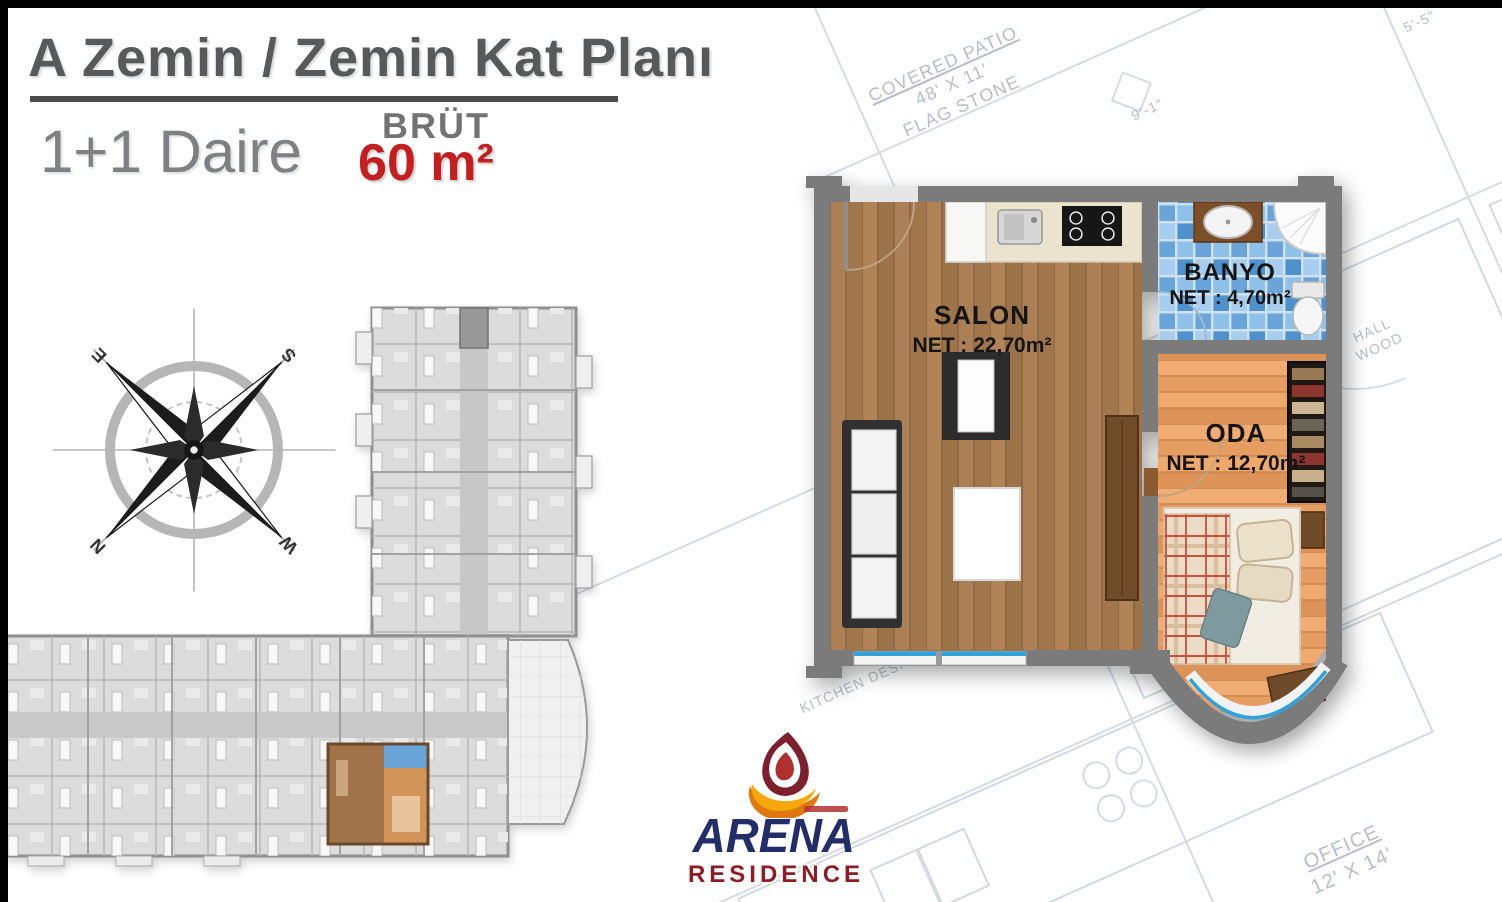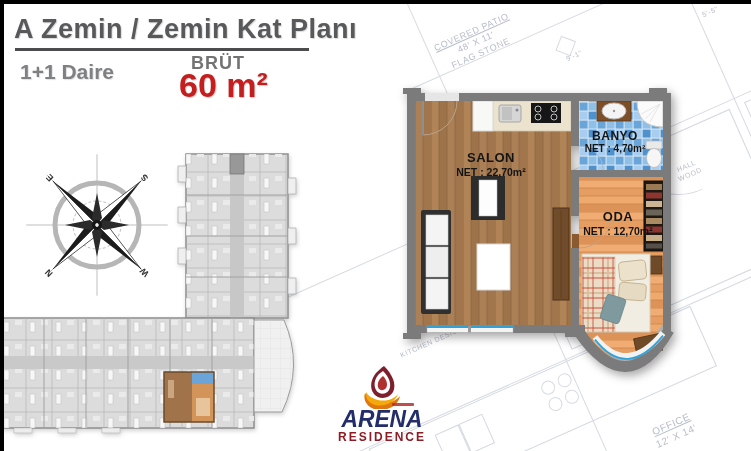--- a/index.html
+++ b/index.html
@@ -21,34 +21,34 @@
   .bp-circ{position:absolute;border:1px solid #ccd2da;border-radius:50%;}
   .bp-text{position:absolute;color:#b7bec9;transform:rotate(-24deg);z-index:1;
     font-size:9px;letter-spacing:.6px;line-height:1.25;text-align:center;white-space:nowrap;}
   .bp-text .u{text-decoration:underline;}
   .bp-text.small{font-size:7px;}
 
   
   .hdr-title{position:absolute;left:14px;top:14px;font-size:27px;font-weight:bold;
     color:#58595b;letter-spacing:.5px;z-index:20;text-shadow:1px 1px 1px rgba(0,0,0,.15);}
   .hdr-rule{position:absolute;left:15px;top:48px;width:294px;height:3px;background:#4c4c4e;z-index:20;}
-  .hdr-unit{position:absolute;left:20px;top:60px;font-size:21px;font-weight:bold;color:#7e8083;z-index:20;
+  .hdr-unit{position:absolute;left:20px;top:60px;font-size:30px;font-weight:normal;color:#7e8083;z-index:20;
     text-shadow:1px 1px 1px rgba(0,0,0,.12);text-align:right;}
   .hdr-brut{position:absolute;left:191px;top:53px;font-size:18px;font-weight:bold;color:#737373;
     letter-spacing:1px;z-index:20;}
-  .hdr-area{position:absolute;left:179px;top:66px;font-size:34px;font-weight:bold;color:#c41e1e;z-index:20;
+  .hdr-area{position:absolute;left:179px;top:66px;font-size:26px;font-weight:bold;color:#c41e1e;z-index:20;
     text-shadow:1px 1px 1px rgba(0,0,0,.2);}
 
   
   .compass{position:absolute;left:22px;top:150px;z-index:4;}
   .overview{position:absolute;left:0px;top:148px;z-index:3;filter:drop-shadow(1px 2px 2px rgba(0,0,0,.18));}
   .plan{position:absolute;left:399px;top:84px;z-index:5;filter:drop-shadow(3px 4px 5px rgba(0,0,0,.35));}
 
   
-  .logo{position:absolute;left:334px;top:365px;width:96px;text-align:center;z-index:6;}
+  .logo{position:absolute;left:344px;top:365px;width:96px;z-index:6;}
   .logo .flame{display:block;margin:0 auto;}
   .logo .brand{font-size:24px;font-weight:bold;font-style:italic;color:#232d69;
     line-height:.85;transform:scaleX(.95);letter-spacing:0;}
   .logo .tagmark{position:absolute;right:16px;top:38px;width:22px;height:3px;background:#b23030;opacity:.85;border-radius:1px;}
   .logo .subbrand{margin-top:1px;font-size:12px;font-weight:bold;color:#8d1c24;letter-spacing:2px;
     text-shadow:-1px 0 #fff,1px 0 #fff,0 -1px #fff,0 1px #fff;}
   svg text{font-family:"Liberation Sans",sans-serif;}
 </style>
 </head>
 <body>

